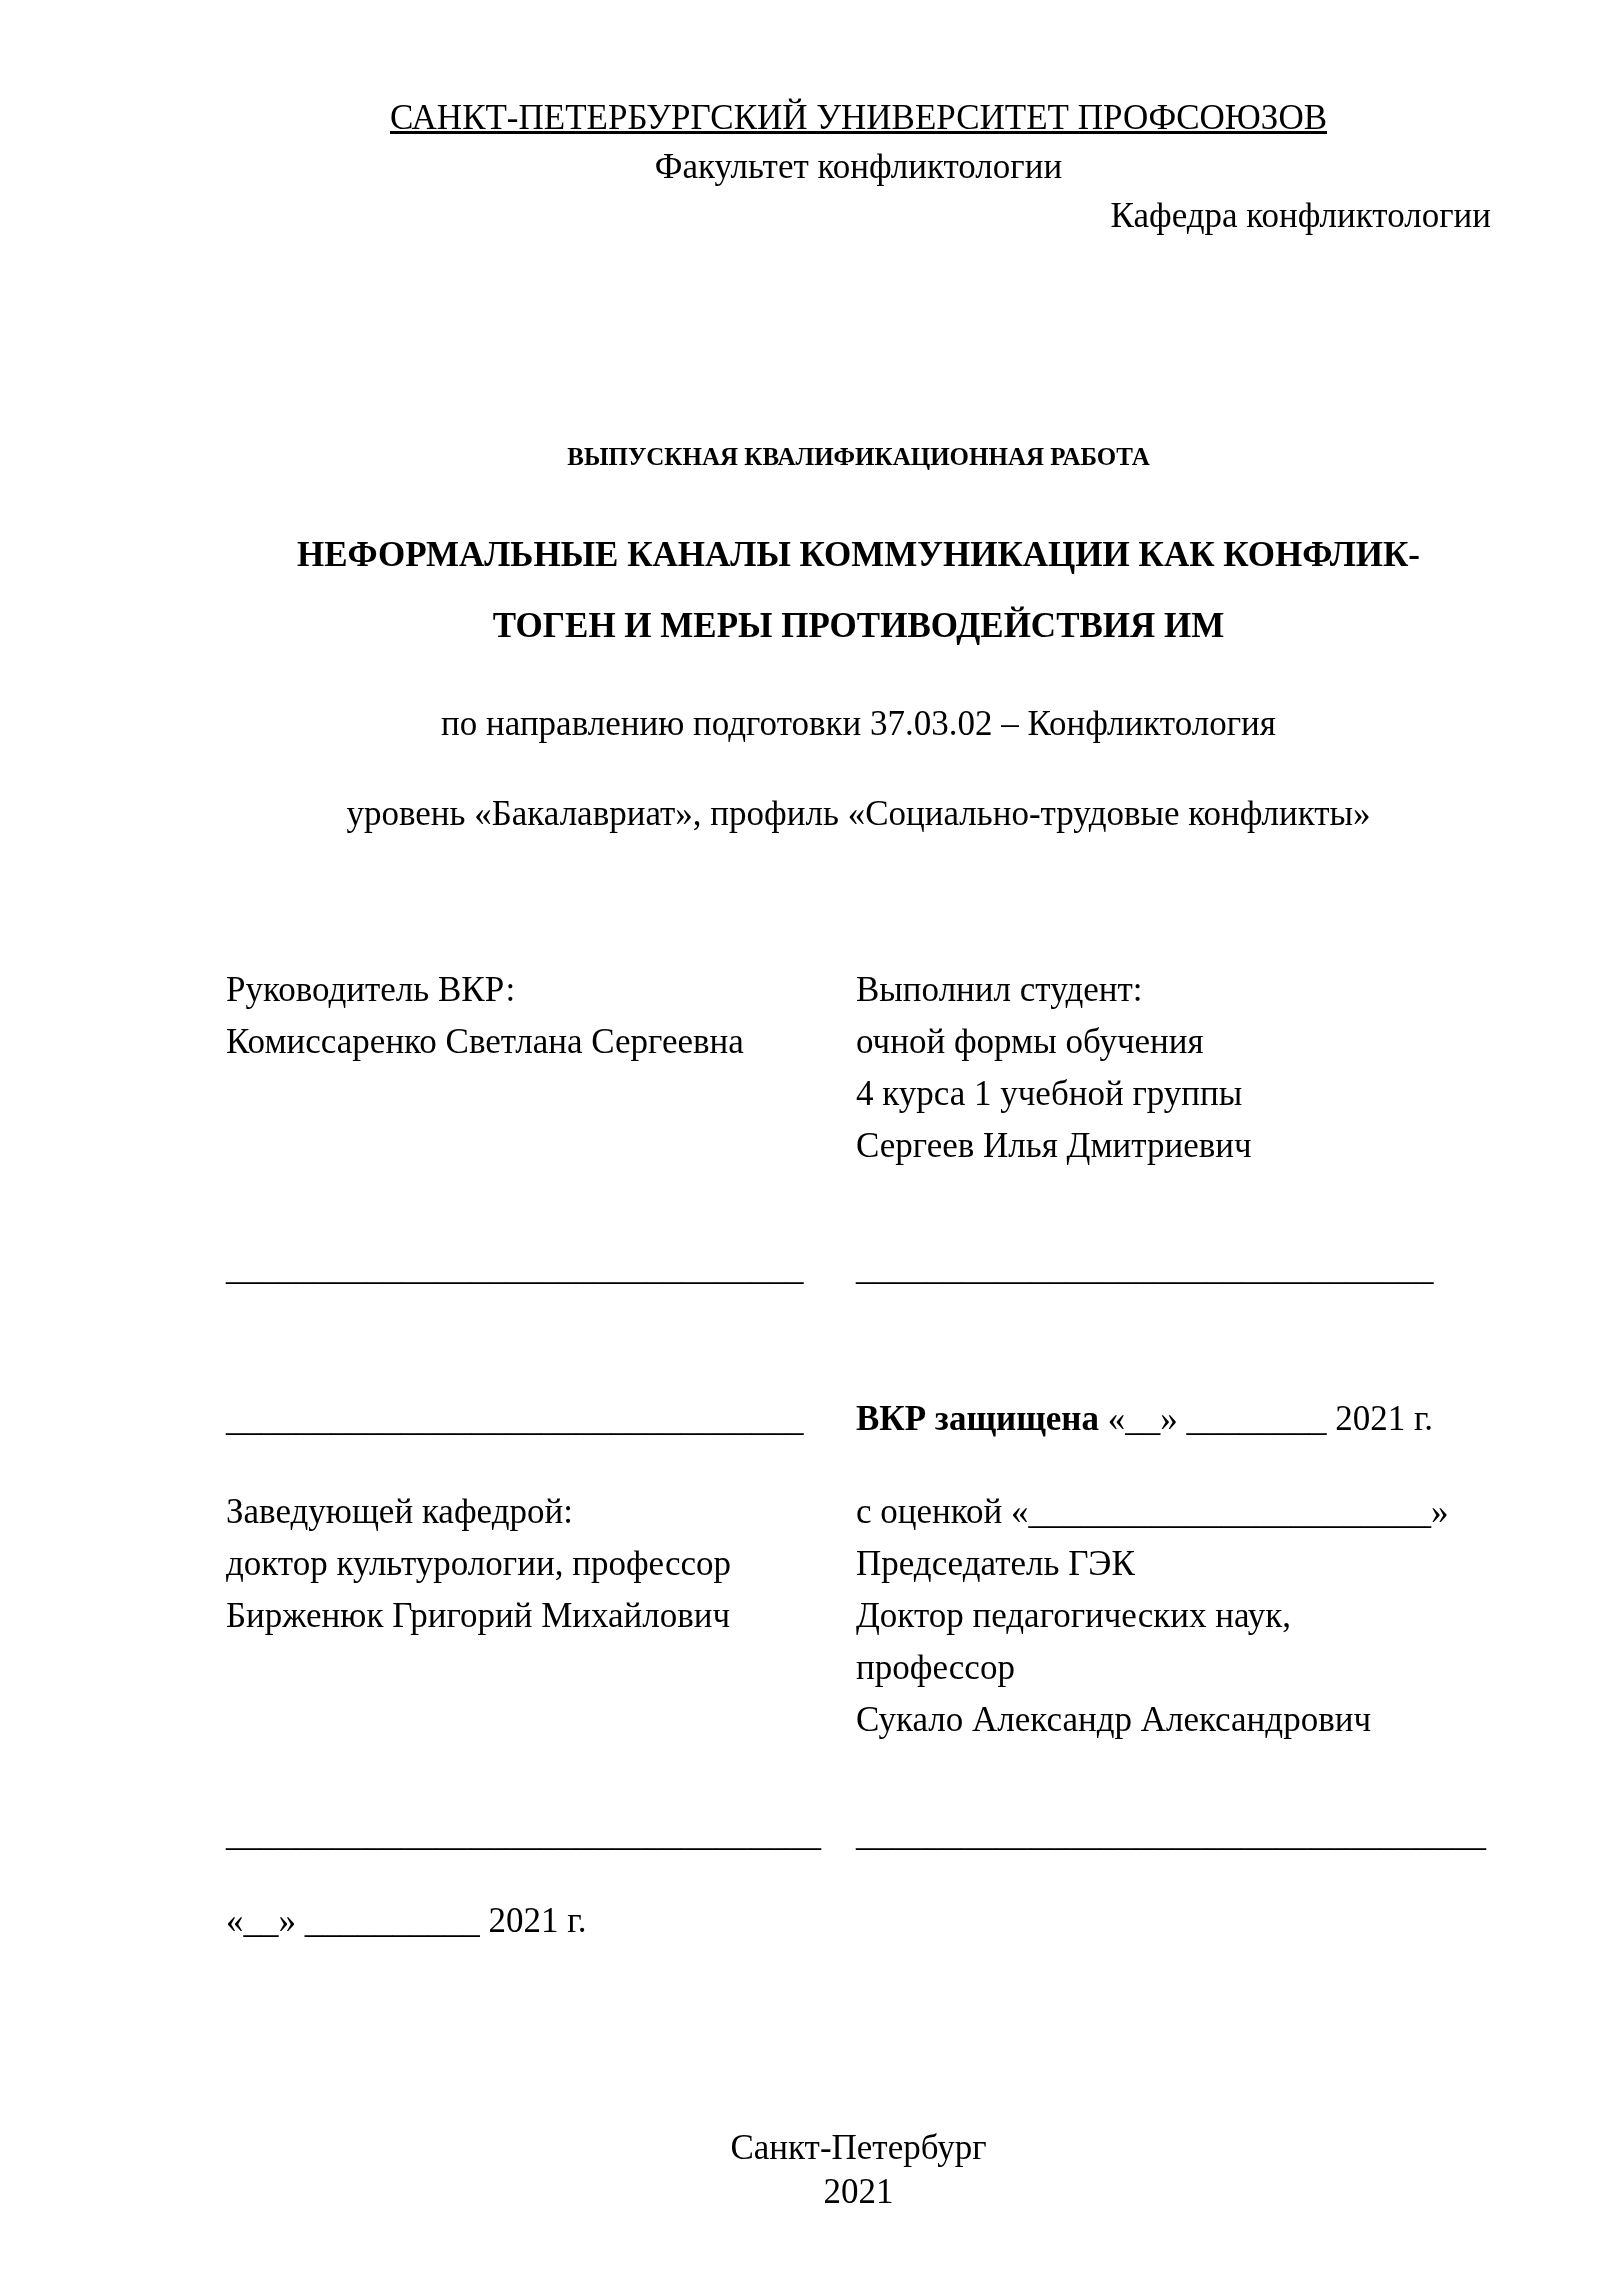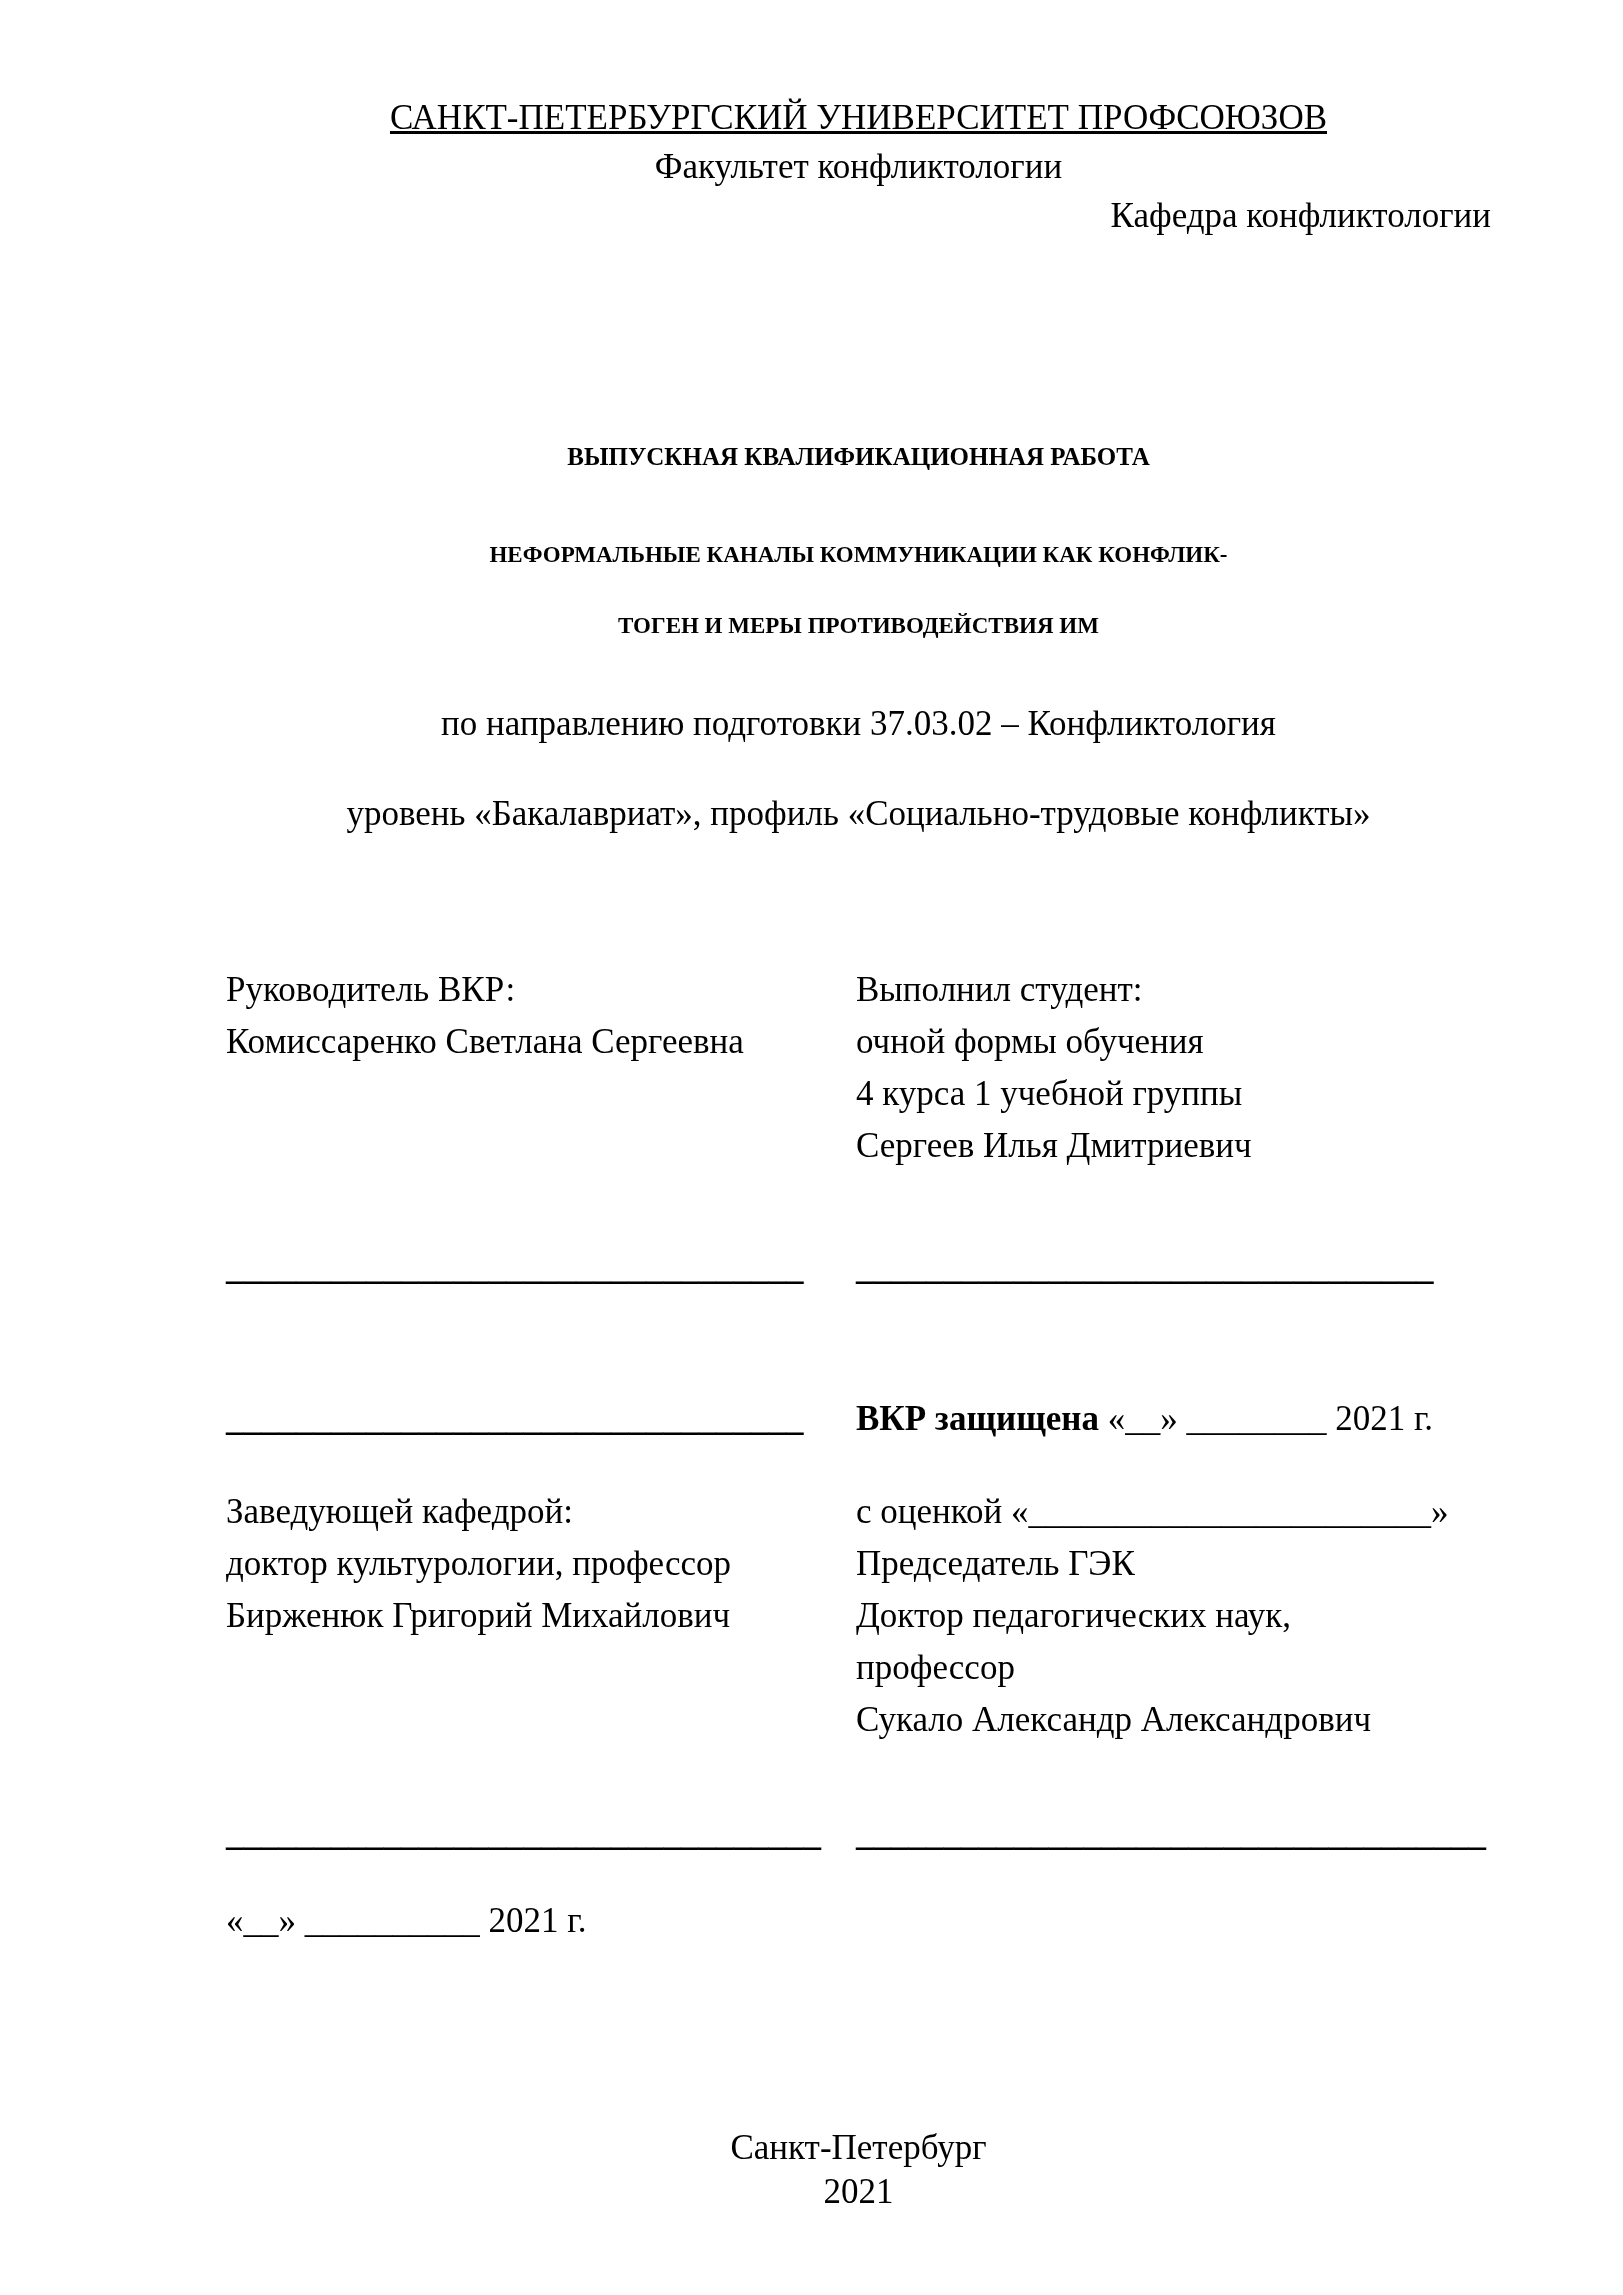--- a/index.html
+++ b/index.html
@@ -27,42 +27,42 @@
 
   .work-type {
     margin-top: 192px;
     font-weight: bold;
     font-size: 25px;
     line-height: 49px;
   }
   .thesis-title {
     margin-top: 38px;
     font-weight: bold;
-    font-size: 23px;
+    font-size: 35px;
     line-height: 71px;
   }
   .direction-line { margin-top: 38px; line-height: 49px; }
   .level-line     { margin-top: 41px; line-height: 49px; }
 
   .row {
     display: flex;
     align-items: flex-start;
   }
   .col-l { flex: 0 0 630px; width: 630px; }
   .col-r { flex: 1 1 auto; }
   .cols-text { line-height: 52px; }
 
   .row-supervisor   { margin-top: 126px; }
   .row-signature-1  { margin-top: 71px;  line-height: 49px; }
   .row-defense      { margin-top: 102px; line-height: 49px; }
   .row-dept-grade   { margin-top: 43px; }
   .row-signature-2  { margin-top: 63px;  line-height: 49px; }
   .date-line        { margin-top: 38px;  line-height: 49px; }
 
-  .sig { white-space: nowrap; letter-spacing: 0; font-weight: bold; }
+  .sig { white-space: nowrap; letter-spacing: 0; }
 
   .footer {
     margin-top: 181px;
     line-height: 44px;
   }
 </style>
 </head>
 <body>
 
 <div class="content">

